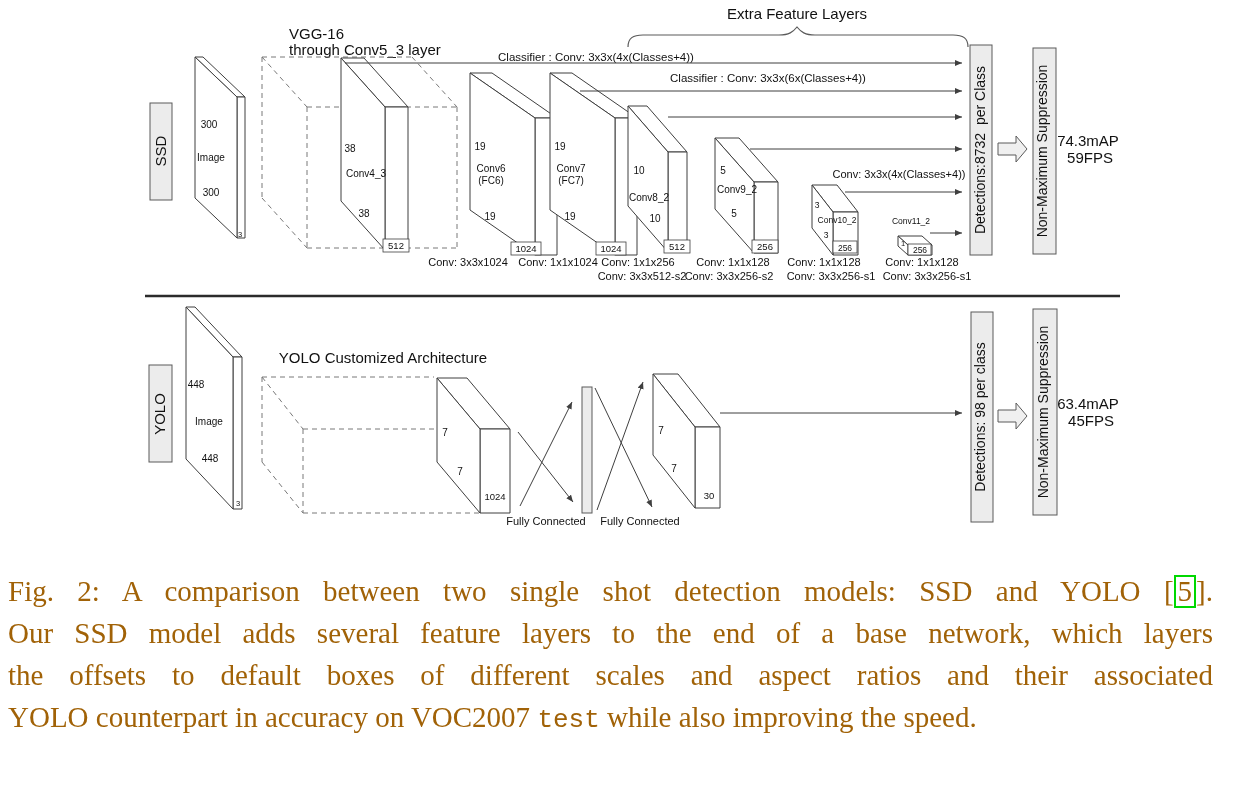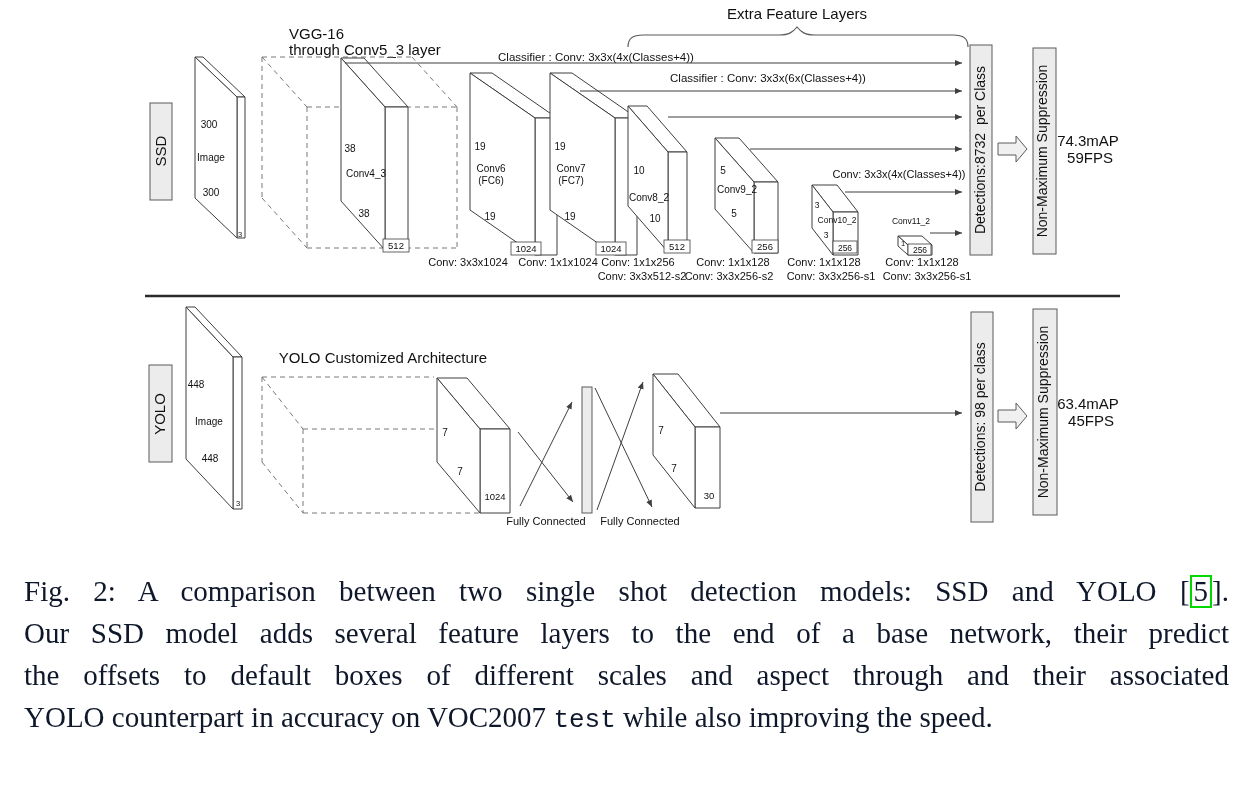--- a/index.html
+++ b/index.html
@@ -11,22 +11,22 @@
   .arr{stroke:#3f3f3f;stroke-width:1;fill:none;}
   .blk{fill:#f0f0f0;stroke:#5a5a5a;stroke-width:1;}
   .lblbox{fill:#ffffff;stroke:#3f3f3f;stroke-width:0.8;}
   .brace{fill:none;stroke:#5a5a5a;stroke-width:1.2;}
   .divider{stroke:#2b2b2b;stroke-width:2.5;}
   text{font-family:"Liberation Sans",sans-serif;fill:#111;}
   .s15{font-size:15px;} .s14{font-size:14px;} .s115{font-size:11.5px;}
   .s11{font-size:11px;} .s10{font-size:10px;} .s9{font-size:9.5px;}
   .s85{font-size:8.5px;} .s75{font-size:7.5px;}
   .mid{text-anchor:middle;} .pre{white-space:pre;}
-  .caption{position:absolute;left:24px;top:570px;width:1205px;
-           font-family:"Liberation Serif",serif;font-size:29px;color:#0f172a;}
+  .caption{position:absolute;left:8px;top:570px;width:1205px;
+           font-family:"Liberation Serif",serif;font-size:29px;color:#a16207;}
   .cap-line{line-height:42px;text-align:justify;text-align-last:justify;}
   .cap-line.last{text-align:center;text-align-last:left;}
   .cite{display:inline-block;line-height:1;border:2px solid #00d800;padding:0 2px;}
   .mono{font-family:"Liberation Mono",monospace;font-size:26px;}
 </style>
 </head>
 <body>
 
 <svg width="1253" height="565" viewBox="0 0 1253 565">
   <defs>
@@ -232,16 +232,16 @@
     <rect class="gbox" x="1033" y="309" width="24" height="206"></rect>
     <text class="s14 mid" transform="translate(1048,412) rotate(-90)">Non-Maximum Suppression</text>
 
     <text class="s15 mid" x="1088" y="409">63.4mAP</text>
     <text class="s15 mid" x="1091" y="426">45FPS</text>
   </g>
 </svg>
 
 <div class="caption">
   <div class="cap-line"><span>Fig. 2: A comparison between two single shot detection models: SSD and YOLO [</span><span class="cite" style="border-color: rgb(0, 216, 0);">5</span><span>].</span></div>
-  <div class="cap-line">Our SSD model adds several feature layers to the end of a base network, their predict</div>
-  <div class="cap-line">the offsets to default boxes of different scales and aspect through and their associated</div>
+  <div class="cap-line">Our SSD model adds several feature layers to the end of a base network, which layers</div>
+  <div class="cap-line">the offsets to default boxes of different scales and aspect ratios and their associated</div>
   <div class="cap-line last"><span>YOLO counterpart in accuracy on VOC2007 </span><span class="mono">test</span><span> while also improving the speed.</span></div>
 </div>
 
 </body></html>

